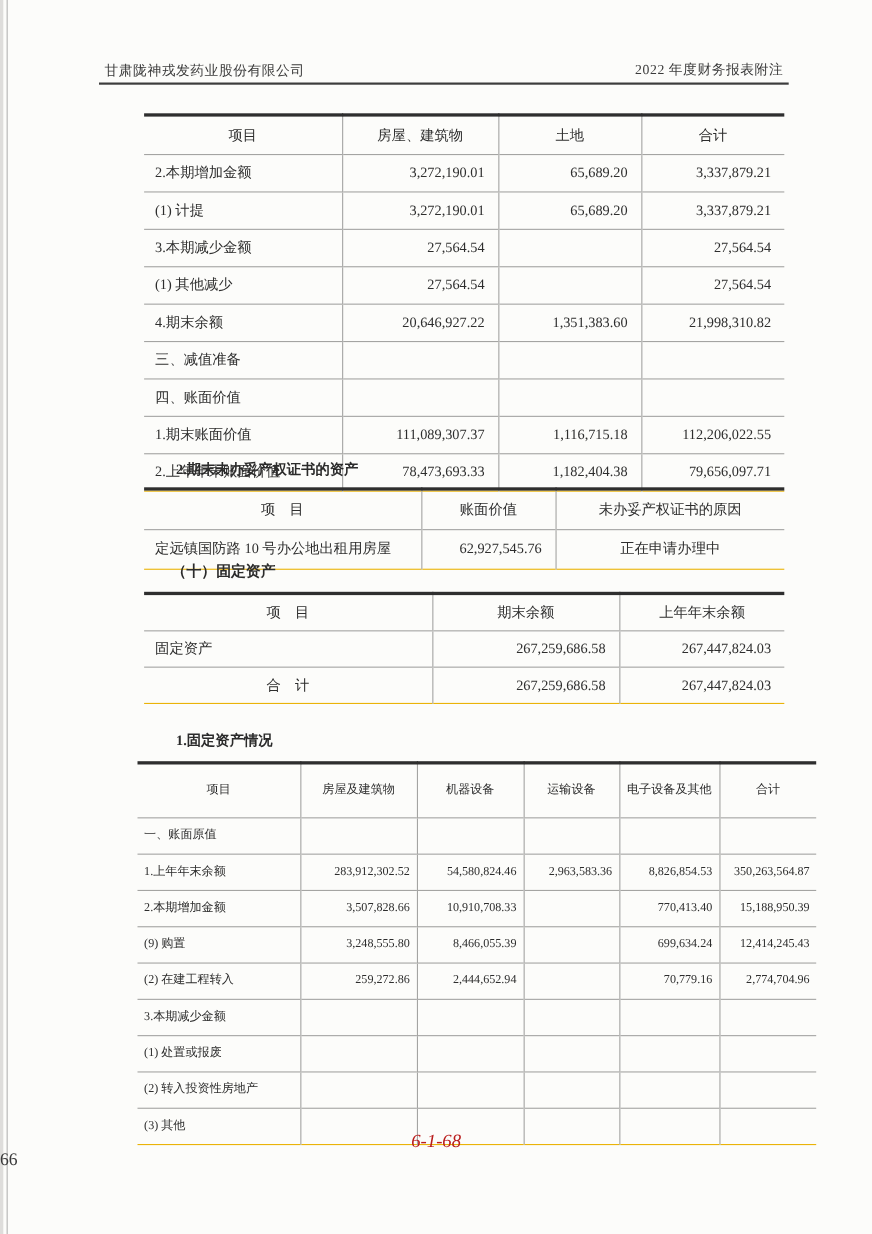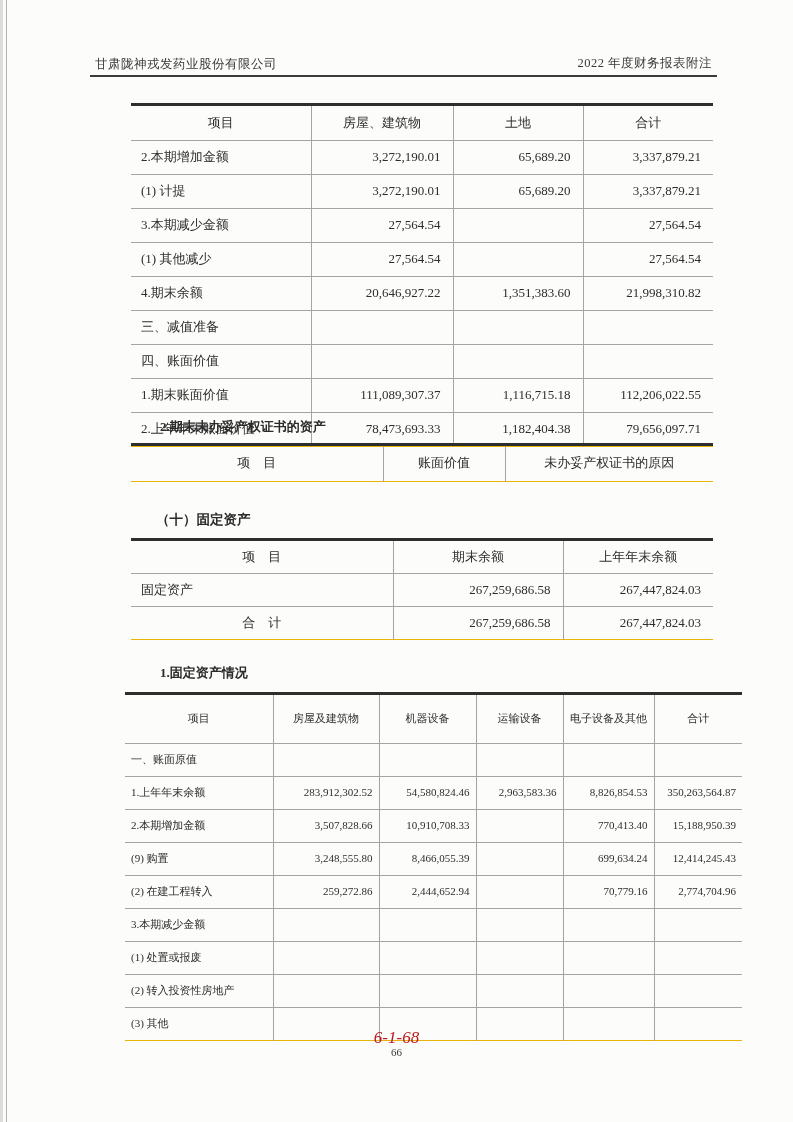--- a/index.html
+++ b/index.html
@@ -50,21 +50,21 @@
 
   .t13 td{font-size:13px;height:31px;}
   .t13 tr.h td{height:32px;}
   .t2t td{font-size:13px;height:33px;}
   .t3t td{font-size:13px;height:30px;}
   .t4t td{font-size:11px;height:30px;}
   .t4t td.r{padding-right:6px;}
   .t4t td.l{padding-left:6px;}
   .t4t tr.h td{font-size:11px;height:46px;}
 
-  .footer-num{position:absolute;left:0;right:0;top:1046px;text-align:center;font-size:11px;color:#3a3a3a;font-family:Liberation Serif, serif;}
+  .footer-num{position:absolute;left:0;right:0;top:1046px;text-align:left;font-size:16px;color:#3a3a3a;font-family:Liberation Serif, serif;}
   .footer-code{position:absolute;left:0;right:0;top:1028px;text-align:center;font-size:17px;color:#b91c1c;font-style:italic;}
 </style>
 </head>
 <body>
 
 <div class="page">
   <div class="scan-edge2"></div>
   <div class="scan-edge"></div>
 
   <div class="hdr-left">甘肃陇神戎发药业股份有限公司</div>
@@ -151,20 +151,25 @@
       <colgroup>
           <col style="width:252px">
           <col style="width:122px">
           <col style="width:208px">
         </colgroup>
       <tbody>
           <tr class="h">
         <td>项　目</td>
         <td>账面价值</td>
         <td>未办妥产权证书的原因</td>
+      </tr>
+      <tr>
+        <td class="l">定远镇国防路 10 号办公地出租用房屋</td>
+        <td class="r">62,927,545.76</td>
+        <td class="c">正在申请办理中</td>
       </tr>
     </tbody>
       </table>
   </div>
 
   <div class="sec-label s2">（十）固定资产</div>
 
   <div class="twrap" style="left:131px;top:538px;width:582px;">
     <table class="t t3t">
       <colgroup>

